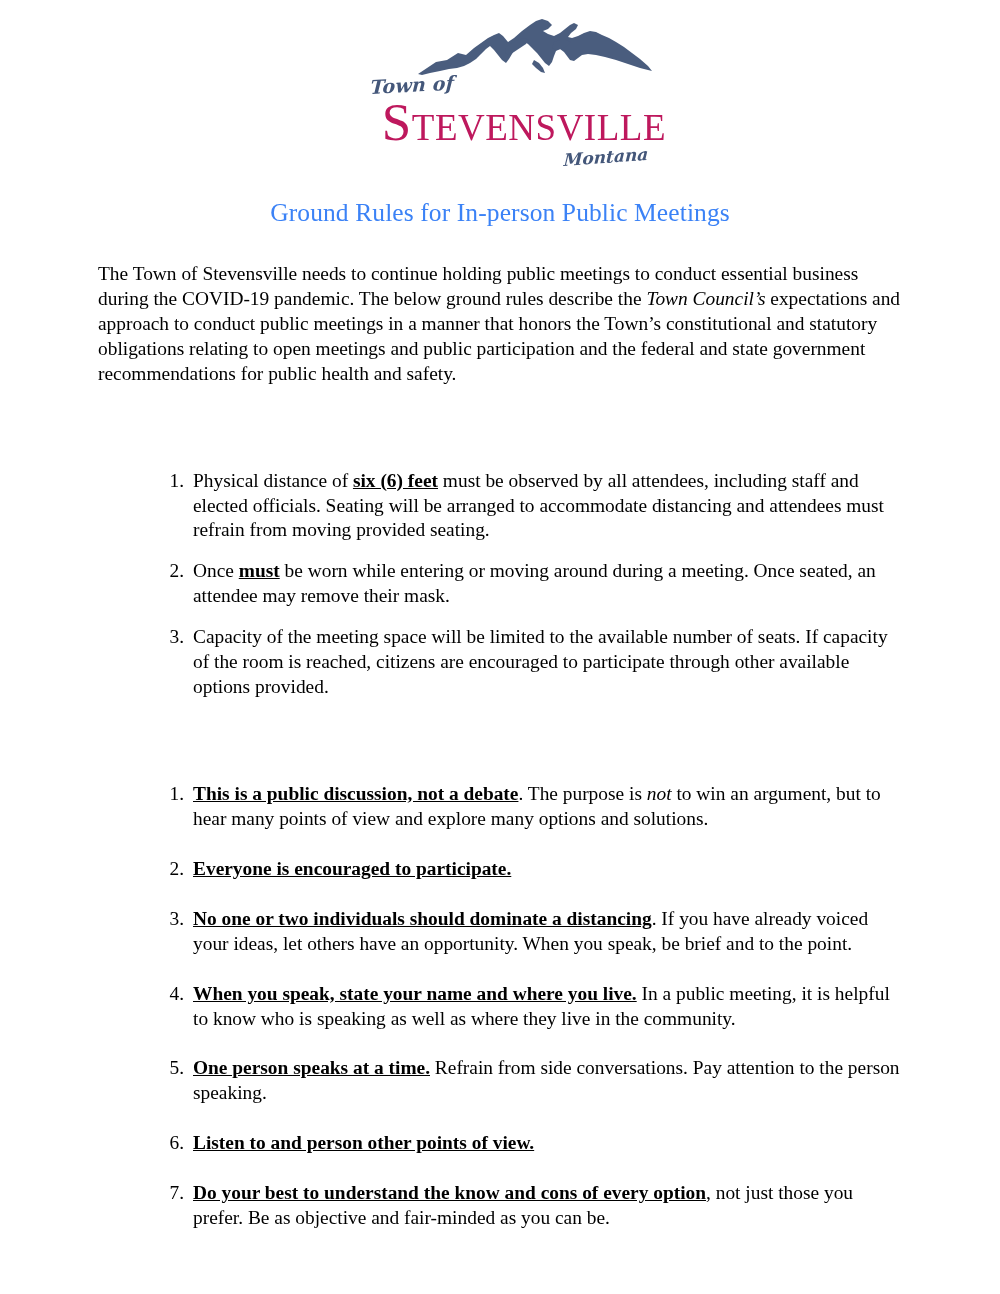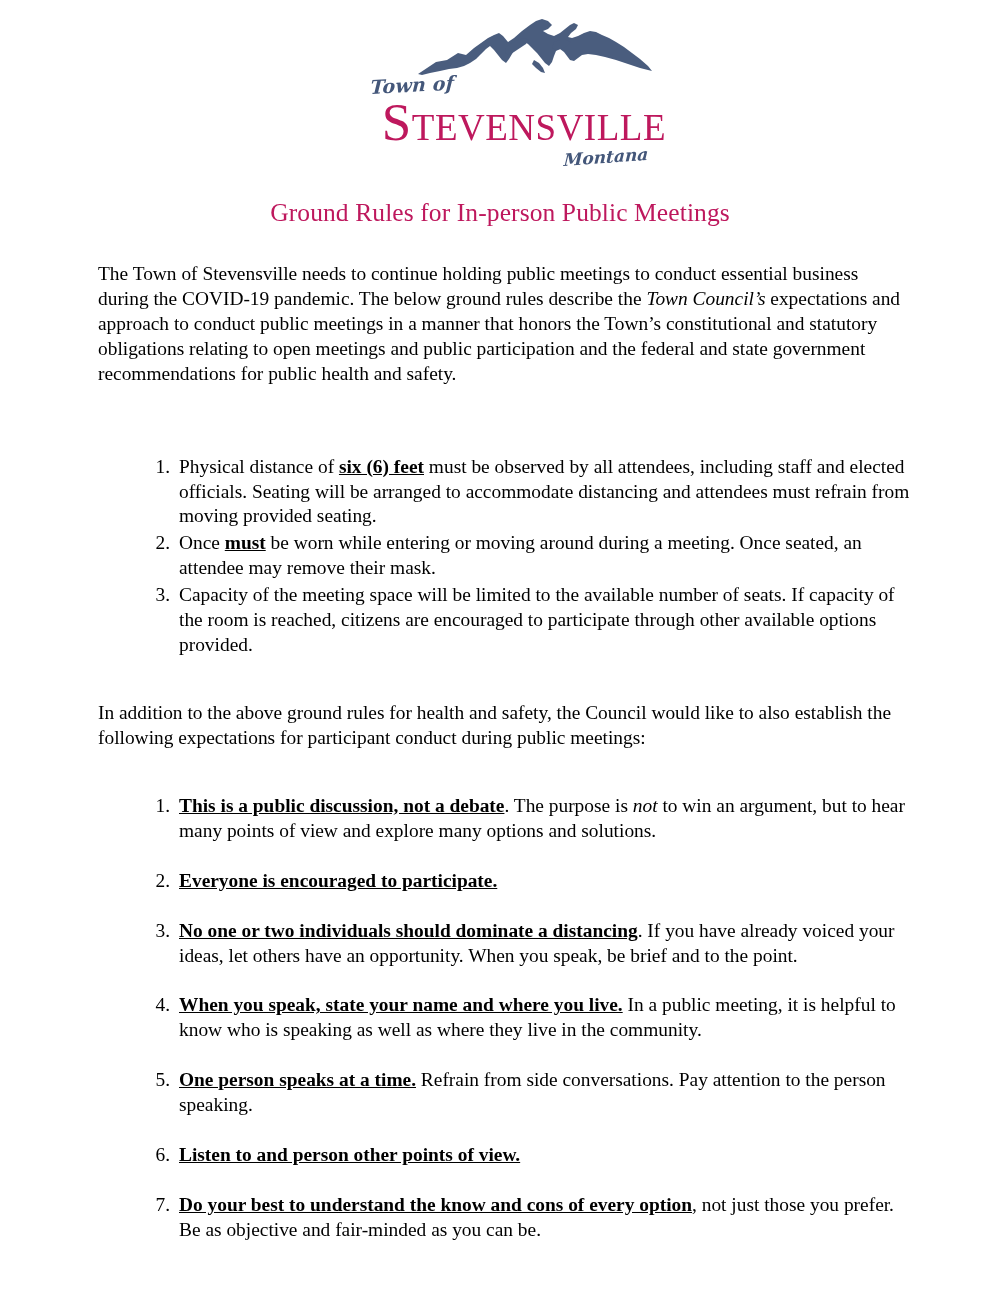--- a/index.html
+++ b/index.html
@@ -79,21 +79,21 @@
     font-weight: 700;
     font-size: 17px;
     color: #44577a;
     transform: rotate(-4deg) skewX(-7deg);
     transform-origin: right bottom;
   }
 
   
   .doc-title {
     text-align: center;
-    color: #be185d;
+    color: #3b82f6;
     font-size: 25.5px;
     font-weight: normal;
     margin: 26px 0 0 0;
     letter-spacing: 0.1px;
   }
 
   
   .content {
     margin: 0 auto;
     padding: 0 0 0 0;
@@ -111,21 +111,21 @@
   ol.rules {
     margin: 0;
     padding: 0 0 0 62px;
     list-style: none;
     counter-reset: ruleitem;
   }
   ol.rules > li {
     position: relative;
     counter-increment: ruleitem;
     padding-left: 33px;
-    margin: 2px;
+    margin: 16px;
     text-align: left;
   }
   ol.rules > li::before {
     content: counter(ruleitem) ".";
     position: absolute;
     left: 0;
     top: 0;
     width: 24px;
     text-align: right;
   }
@@ -170,21 +170,20 @@
     <div class="gap-lg"></div>
 
     <ol class="rules">
       <li><span>Physical distance of </span><span class="bu">six (6) feet</span><span> must be observed by all attendees, including staff and elected officials. Seating will be arranged to accommodate distancing and attendees must refrain from moving provided seating.</span></li>
       <li><span>Once </span><span class="bu">must</span><span> be worn while entering or moving around during a meeting. Once seated, an attendee may remove their mask.</span></li>
       <li><span>Capacity of the meeting space will be limited to the available number of seats. If capacity of the room is reached, citizens are encouraged to participate through other available options provided.</span><span class="bu"></span><span></span></li>
     </ol>
 
     <div class="gap-lg"></div>
 
-    <p class="para">In addition to the above ground rules for health and safety, the Council would like to also establish the following expectations for participant conduct during public meetings:</p>
 
     <div class="gap-lg"></div>
 
     <ol class="rules spaced">
       <li><b>This is a public discussion, not a debate</b><span>. The purpose is </span><i>not</i><span> to win an argument, but to hear many points of view and explore many options and solutions.</span></li>
       <li><b>Everyone is encouraged to participate.</b><span></span><i></i><span></span></li>
       <li><b>No one or two individuals should dominate a distancing</b><span>. If you have already voiced your ideas, let others have an opportunity. When you speak, be brief and to the point.</span><i></i><span></span></li>
       <li><b>When you speak, state your name and where you live.</b><span> In a public meeting, it is helpful to know who is speaking as well as where they live in the community.</span><i></i><span></span></li>
       <li><b>One person speaks at a time.</b><span> Refrain from side conversations. Pay attention to the person speaking.</span><i></i><span></span></li>
       <li><b>Listen to and person other points of view.</b><span></span><i></i><span></span></li>

